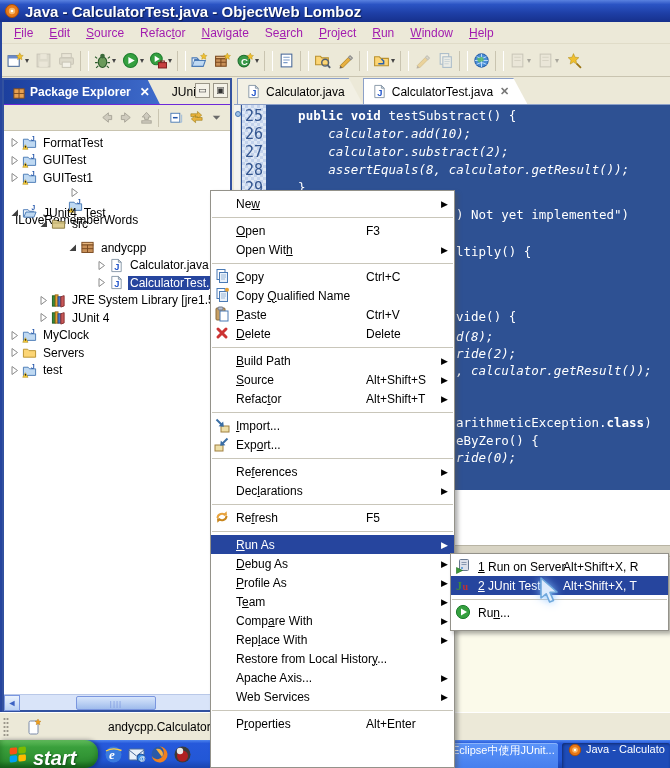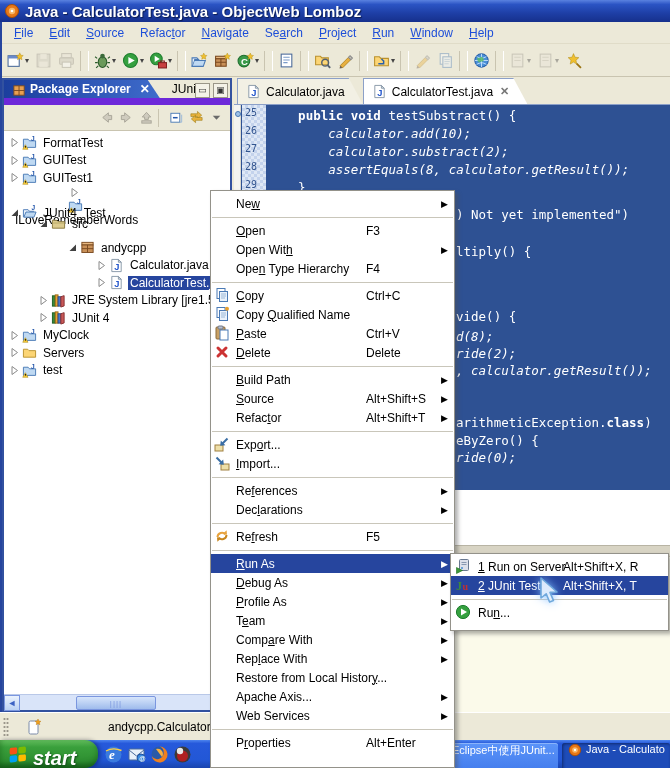--- a/index.html
+++ b/index.html
@@ -11,39 +11,39 @@
   
   .titlebar { position:absolute; left:0; top:0; width:670px; height:22px;
     background:linear-gradient(180deg,#5A82E0 0%,#2B54C4 20%,#1E3FA6 60%,#16308C 100%);
     display:flex; align-items:center; padding-left:4px; gap:5px; }
   .titlebar .title { color:#fff; font-weight:bold; font-size:15px; text-shadow:1px 1px 1px #0B1B50; white-space:nowrap; }
   .app-icon { width:16px; height:16px; display:inline-block; }
 
   
   .menubar { position:absolute; left:0; top:22px; width:670px; height:22px; background:#ECE9D8;
     display:flex; align-items:center; padding-left:6px; border-bottom:1px solid #E0DCC8; }
-  .mb-item { padding:2px 8px; color:#1d4ed8; cursor:default; }
+  .mb-item { padding:2px 8px; color:#a21caf; cursor:default; }
 
   
   .toolbar { position:absolute; left:0; top:45px; width:670px; height:32px; background:#ECE9D8;
     display:flex; align-items:center; padding-left:4px; border-bottom:1px solid #C9C4B0; }
   .tb-btn { display:inline-flex; align-items:center; height:24px; padding:0 2px; margin:0 1px; }
   .tb-btn svg { width:17px; height:17px; }
   .tb-btn.disabled { opacity:.4; }
   .tb-sep { width:9px; height:20px; margin:0 2px; border-left:1px solid #C9C4B0; border-right:1px solid #FFF; }
   .dd { font-size:8px; color:#444; margin-left:1px; }
 
   
   .frame-left { position:absolute; left:0; top:22px; width:2px; height:690px; background:#26459E; }
 
   
   .explorer { position:absolute; left:2px; top:78px; width:230px; height:634px;
     background:#fff; border:2px solid #32519F; }
   .view-tabs { position:absolute; left:0; top:0; width:226px; height:25px; background:#ECE9D8;
-    display:flex; align-items:stretch; border-bottom:7px solid #6d28d9; }
+    display:flex; align-items:stretch; border-bottom:1px solid #6d28d9; }
   .view-tab.active { background:linear-gradient(90deg,#1C3F9E,#3E6BCB); color:#fff; font-weight:bold;
     display:flex; align-items:center; gap:5px; padding:0 10px 0 6px;
     clip-path:polygon(0 0, calc(100% - 12px) 0, 100% 100%, 0 100%); min-width:150px; }
   .view-tab.inactive { display:flex; align-items:center; padding:0 12px; color:#000; }
   .vt-close { font-weight:bold; font-size:12px; color:#fff; margin-left:4px; }
   .minmax { position:absolute; right:2px; top:3px; display:flex; gap:3px; }
   .mm-btn { width:15px; height:15px; border:1px solid #9A96886; border:1px solid #9a9688; background:#F4F2E8;
     font-size:9px; line-height:13px; text-align:center; color:#333; }
   .view-toolbar { position:absolute; left:0; top:25px; width:226px; height:26px; background:#ECE9D8;
     border-bottom:1px solid #C9C4B0; display:flex; align-items:center; justify-content:flex-end; padding-right:4px; }
@@ -84,21 +84,21 @@
   .sel-block { position:absolute; left:0; top:0; width:436px; height:385px; background:#2E5193; }
   .ruler { position:absolute; left:0; top:0; width:7px; height:440px; background:#F4F4F0; border-right:1px solid #D8D8D0; }
   .marker-dot { position:absolute; left:1px; top:6px; width:6px; height:6px; border-radius:50%;
     background:#9FC2E8; border:1px solid #4A7AB5; }
   .gutter { position:absolute; left:8px; top:0; width:24px; height:385px;
     background:#DFE8F5;
     background-image:linear-gradient(45deg,#C4D3EC 25%,transparent 25%,transparent 75%,#C4D3EC 75%),
                      linear-gradient(45deg,#C4D3EC 25%,transparent 25%,transparent 75%,#C4D3EC 75%);
     background-size:6px 6px; background-position:0 0,3px 3px; }
   .gut-num { position:absolute; left:0; width:22px; text-align:left; padding-left:3px;
-    font-family:"DejaVu Sans Mono", monospace; font-size:10px; color:#33558F; }
+    font-family:"DejaVu Sans Mono", monospace; font-size:15px; color:#33558F; }
   .code { position:absolute; left:34px; top:0; width:402px; height:385px;
     font-family:"DejaVu Sans Mono", monospace; font-size:12.5px; color:#fff; white-space:pre; }
   .code-line { position:absolute; left:0; height:18px; line-height:18px; }
   .code .b, .frags .b { font-weight:bold; }
   .code .i, .frags .i { font-style:italic; }
   .frags { position:absolute; left:222px; top:0; width:214px; height:385px;
     font-family:"DejaVu Sans Mono", monospace; font-size:12.5px; color:#fff; white-space:pre; }
   .frag { position:absolute; left:0; height:18px; line-height:18px; }
 
   .editor-strip { position:absolute; left:0; top:467px; width:436px; height:11px; background:#D8D4C4; border-top:1px solid #B8B4A4; }
@@ -678,24 +678,20 @@
       </div>
       <div class="menu-sep"></div>
       <div class="menu-item">
         <span class="mi-label"><span class="mn">O</span>pen</span>
         <span class="mi-shortcut">F3</span>
       </div>
       <div class="menu-item">
         <span class="mi-label">Open Wit<span class="mn">h</span></span>
         <span class="mi-arrow">▶</span>
       </div>
-      <div class="menu-item">
-        <span class="mi-label">Ope<span class="mn">n</span> Type Hierarchy</span>
-        <span class="mi-shortcut">F4</span>
-      </div>
       <div class="menu-sep"></div>
       <div class="menu-item">
         <span class="mi-icon"><svg viewBox="0 0 16 16">
             <rect x="3" y="1.5" width="8" height="10" fill="#fff" stroke="#4A7AB5"></rect>
             <rect x="5.5" y="4.5" width="8" height="10" fill="#EAF2FB" stroke="#4A7AB5"></rect>
             <path d="M7 7h5M7 9h5M7 11h4" stroke="#9BB8D8" fill="none"></path>
           </svg></span>
         <span class="mi-label"><span class="mn">C</span>opy</span>
         <span class="mi-shortcut">Ctrl+C</span>
       </div>
@@ -735,33 +731,33 @@
         <span class="mi-arrow">▶</span>
       </div>
       <div class="menu-item">
         <span class="mi-label">Refac<span class="mn">t</span>or</span>
         <span class="mi-shortcut">Alt+Shift+T</span>
         <span class="mi-arrow">▶</span>
       </div>
       <div class="menu-sep"></div>
       <div class="menu-item">
         <span class="mi-icon"><svg viewBox="0 0 16 16">
+            <rect x="7" y="9" width="8" height="6" fill="#EEDFA8" stroke="#A08040"></rect>
+            <path d="M2.5 2.5 L8 8" stroke="#3A6EA5" stroke-width="2"></path>
+            <path d="M9.8 9.8 L4.6 9.2 L9.2 4.6 Z" fill="#3A6EA5"></path>
+          </svg></span>
+        <span class="mi-label"><span class="mn">I</span>mport...</span>
+      </div>
+      <div class="menu-item">
+        <span class="mi-icon"><svg viewBox="0 0 16 16">
             <rect x="1" y="9" width="8" height="6" fill="#EEDFA8" stroke="#A08040"></rect>
             <path d="M13.5 2.5 L8 8" stroke="#3A6EA5" stroke-width="2"></path>
             <path d="M6.2 9.8 L11.4 9.2 L6.8 4.6 Z" fill="#3A6EA5"></path>
           </svg></span>
         <span class="mi-label">Exp<span class="mn">o</span>rt...</span>
-      </div>
-      <div class="menu-item">
-        <span class="mi-icon"><svg viewBox="0 0 16 16">
-            <rect x="7" y="9" width="8" height="6" fill="#EEDFA8" stroke="#A08040"></rect>
-            <path d="M2.5 2.5 L8 8" stroke="#3A6EA5" stroke-width="2"></path>
-            <path d="M9.8 9.8 L4.6 9.2 L9.2 4.6 Z" fill="#3A6EA5"></path>
-          </svg></span>
-        <span class="mi-label"><span class="mn">I</span>mport...</span>
       </div>
       <div class="menu-sep"></div>
       <div class="menu-item">
         <span class="mi-label">Re<span class="mn">f</span>erences</span>
         <span class="mi-arrow">▶</span>
       </div>
       <div class="menu-item">
         <span class="mi-label">Dec<span class="mn">l</span>arations</span>
         <span class="mi-arrow">▶</span>
       </div>

